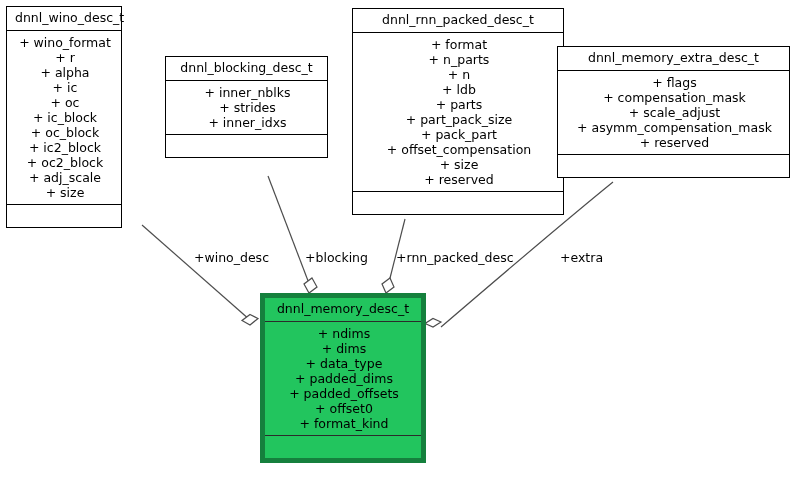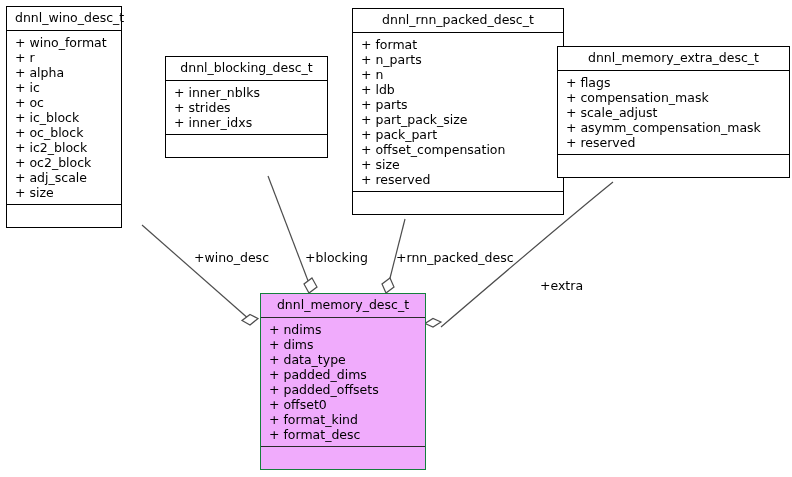--- a/index.html
+++ b/index.html
@@ -22,22 +22,22 @@
     height: 477px;
   }
   .umlbox {
     position: absolute;
     box-sizing: border-box;
     background: #ffffff;
     border: 1px solid #000000;
     z-index: 3;
   }
   .umlbox.central {
-    background: #f0abfc;
-    border: 1px solid #15803d;
+    background: #22c55e;
+    border: 5px solid #15803d;
   }
   .uml-title {
     box-sizing: border-box;
     text-align: center;
     font-size: 12.5px;
     color: #000000;
     padding: 4px 8px 5px 8px;
     border-bottom: 1px solid #000000;
     white-space: nowrap;
     line-height: 1.15;
@@ -51,20 +51,21 @@
     border-bottom: 1px solid #000000;
   }
   .umlbox.central .uml-attrs {
     border-bottom: 1px solid #2b2b2b;
   }
   .uml-attr {
     font-size: 12.5px;
     color: #000000;
     line-height: 15px;
     white-space: nowrap;
+    text-align: center;
   }
   .uml-methods {
     box-sizing: border-box;
     min-height: 22px;
   }
   .edge-label {
     position: absolute;
     font-size: 12.5px;
     color: #000000;
     white-space: nowrap;
@@ -150,21 +151,20 @@
 <div class="umlbox central" id="box-memory" style="left:260px; top:293px; width:166px;">
   <div class="uml-title">dnnl_memory_desc_t</div>
   <div class="uml-attrs">
       <div class="uml-attr">+ ndims</div>
       <div class="uml-attr">+ dims</div>
       <div class="uml-attr">+ data_type</div>
       <div class="uml-attr">+ padded_dims</div>
       <div class="uml-attr">+ padded_offsets</div>
       <div class="uml-attr">+ offset0</div>
       <div class="uml-attr">+ format_kind</div>
-      <div class="uml-attr">+ format_desc</div>
     </div>
   <div class="uml-methods"></div>
 </div>
 
 <div class="edge-label" style="left:194px; top:252px;">+wino_desc</div>
 <div class="edge-label" style="left:305px; top:252px;">+blocking</div>
 <div class="edge-label" style="left:396px; top:252px;">+rnn_packed_desc</div>
-<div class="edge-label" style="left:540px; top:252px;margin-top:28px;">+extra</div>
+<div class="edge-label" style="left:560px; top:252px;">+extra</div>
 
 </body></html>

